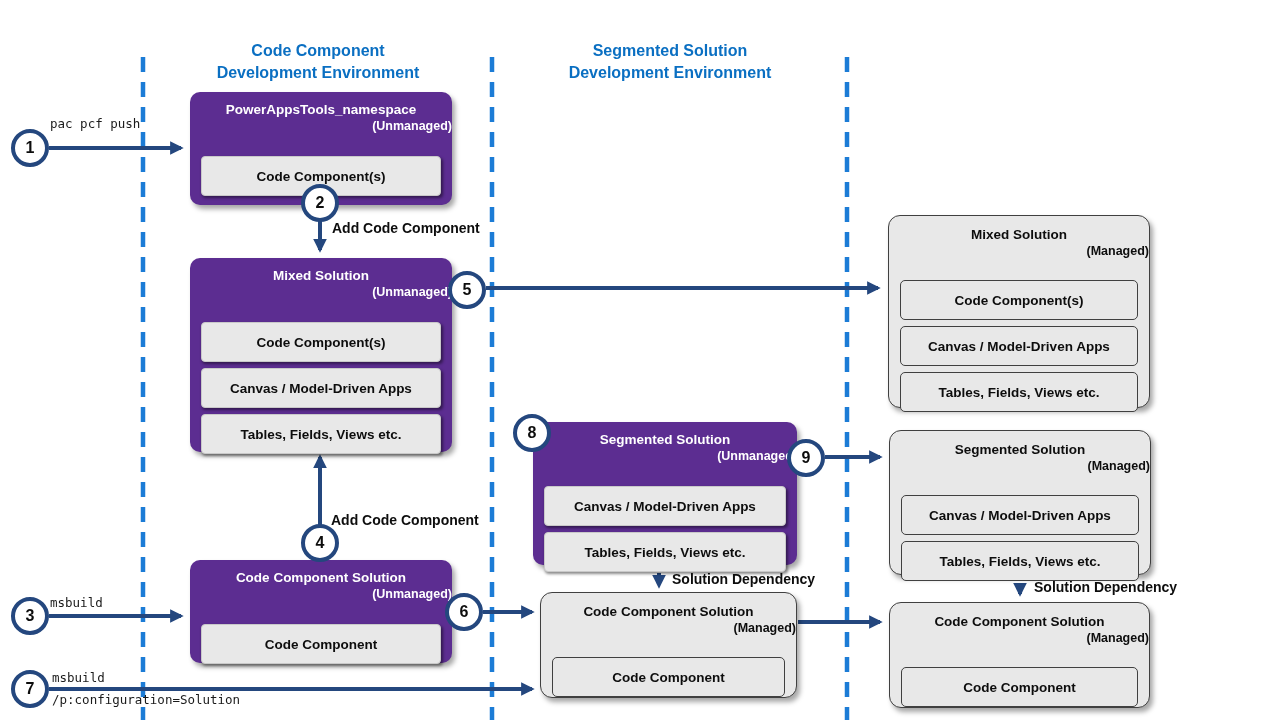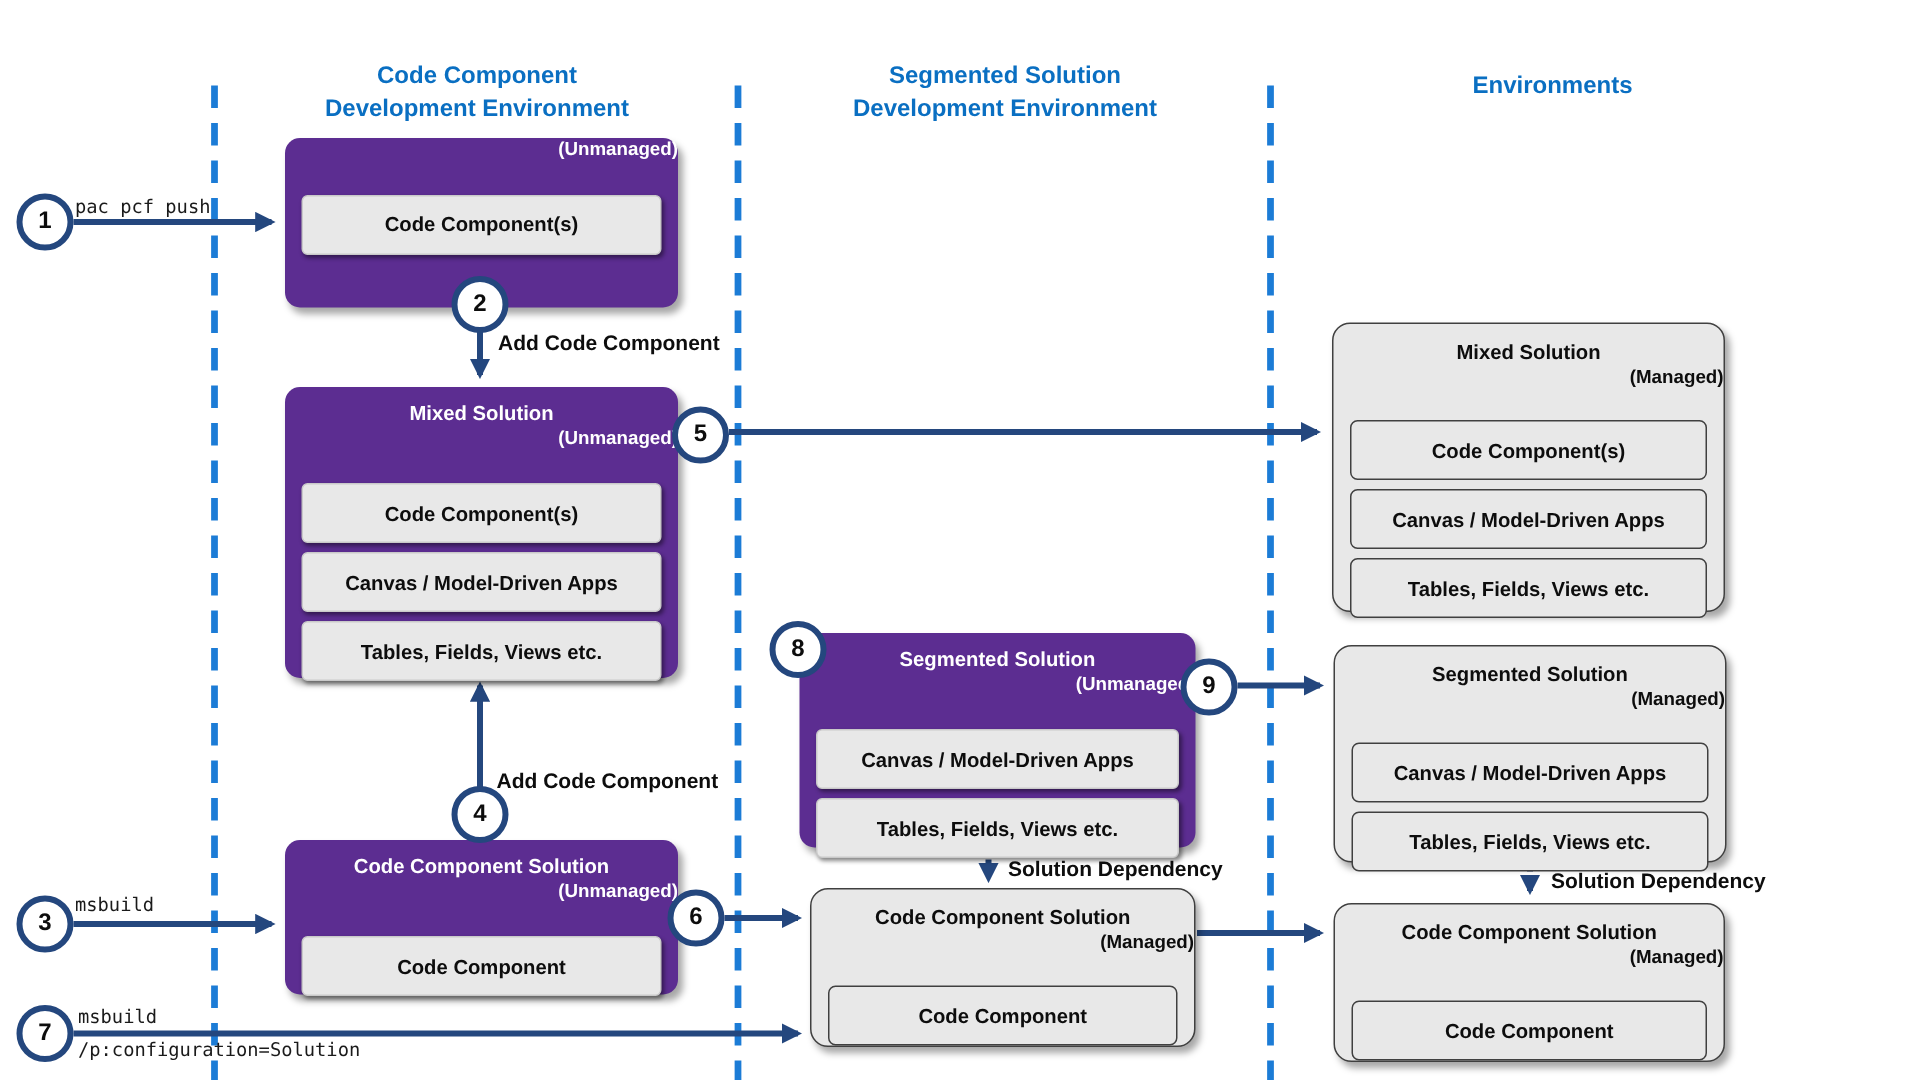--- a/index.html
+++ b/index.html
@@ -90,24 +90,24 @@
 
   <div class="col-header" style="left:158px;top:40px;">
     <div>Code Component</div>
     <div>Development Environment</div>
   </div>
   <div class="col-header" style="left:510px;top:40px;">
     <div>Segmented Solution</div>
     <div>Development Environment</div>
   </div>
   <div class="col-header" style="left:875px;top:47px;">
-    <div>Environments</div>
   </div>
 
   <div class="box purple" style="left:190px;top:92px;width:262px;height:113px;">
+    <div class="ttl">PowerAppsTools_namespace</div>
     <div class="sub">(Unmanaged)</div>
     <div class="items">
       <div class="item">Code Component(s)</div>
     </div>
   </div>
 
   <div class="box purple" style="left:190px;top:258px;width:262px;height:194px;">
     <div class="ttl">Mixed Solution</div>
     <div class="sub">(Unmanaged)</div>
     <div class="items">
@@ -190,21 +190,21 @@
   <div class="step" style="left:11px;top:670px;">
       <span>7</span>
     </div>
   <div class="step" style="left:513px;top:414px;">
       <span>8</span>
     </div>
   <div class="step" style="left:787px;top:439px;">
       <span>9</span>
     </div>
 
-  <div class="mono" style="left:50px;top:130px;">pac pcf push</div>
+  <div class="mono" style="left:50px;top:116px;">pac pcf push</div>
   <div class="mono" style="left:50px;top:595px;">msbuild</div>
   <div class="mono" style="left:52px;top:670px;">msbuild</div>
   <div class="mono" style="left:52px;top:692px;">/p:configuration=Solution</div>
   <div class="flabel" style="left:332px;top:220px;">Add Code Component</div>
   <div class="flabel" style="left:331px;top:512px;">Add Code Component</div>
   <div class="flabel" style="left:672px;top:571px;">Solution Dependency</div>
   <div class="flabel" style="left:1034px;top:579px;">Solution Dependency</div>
 
 </div>
 

